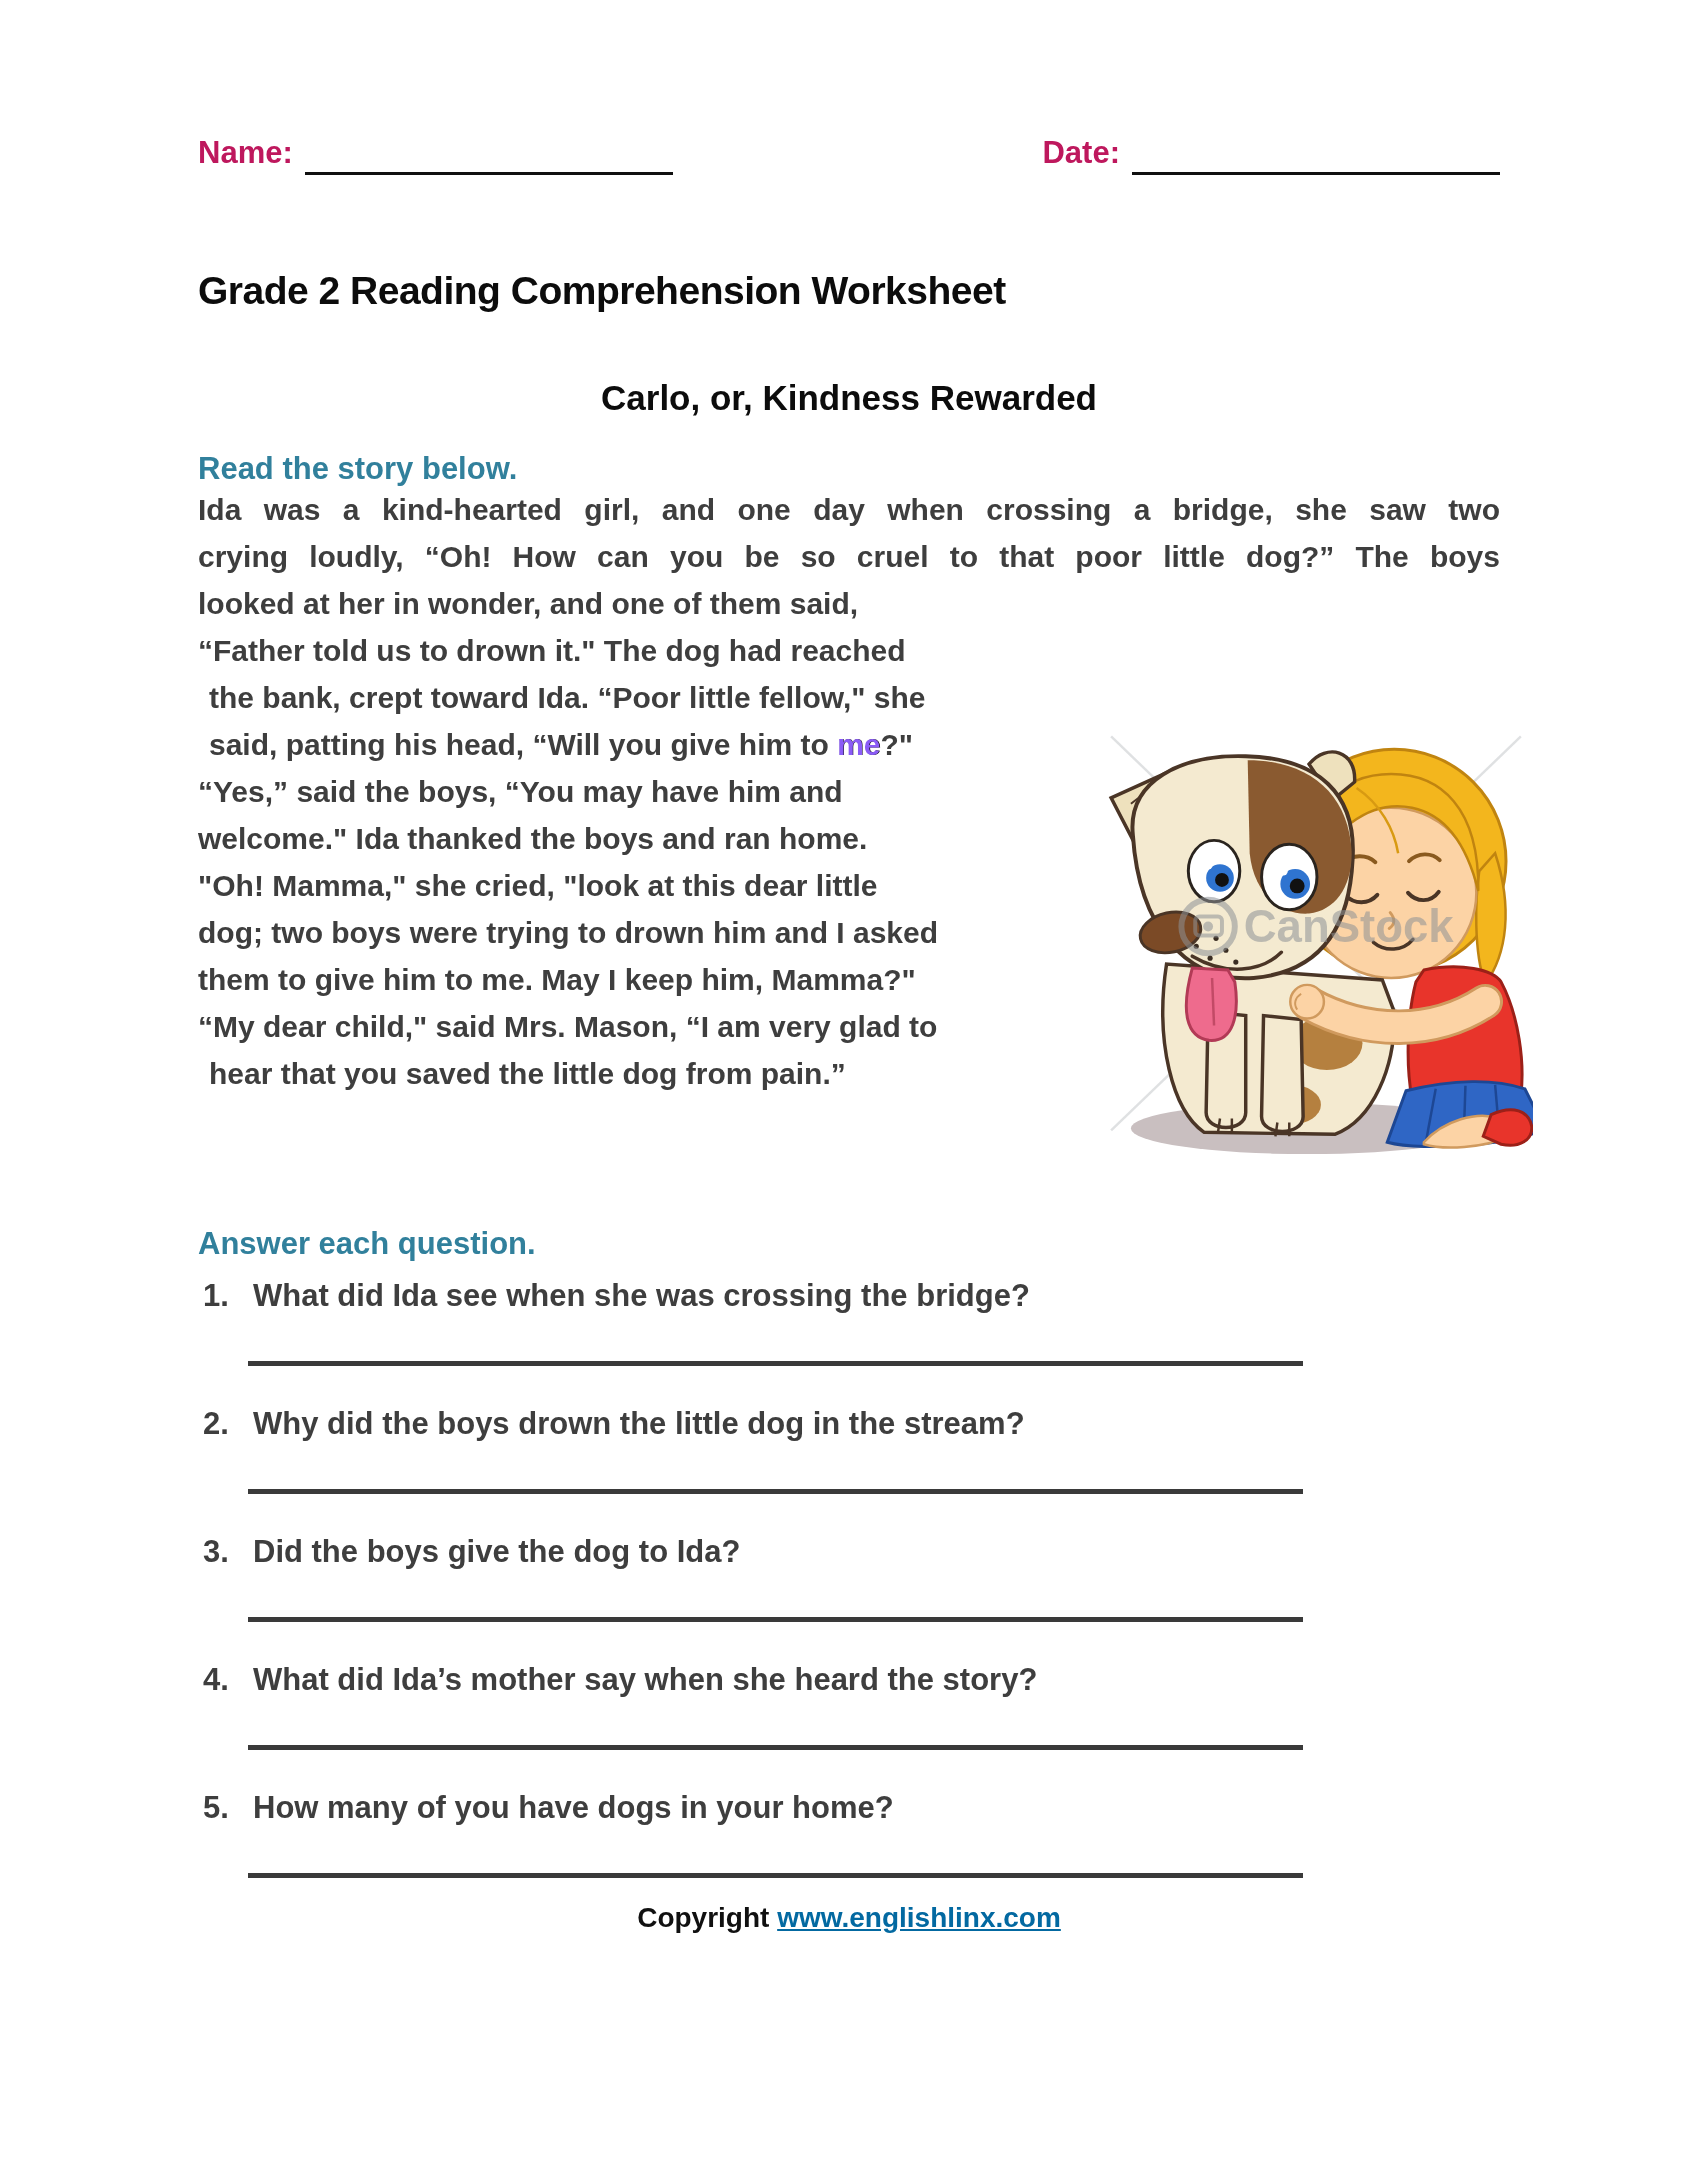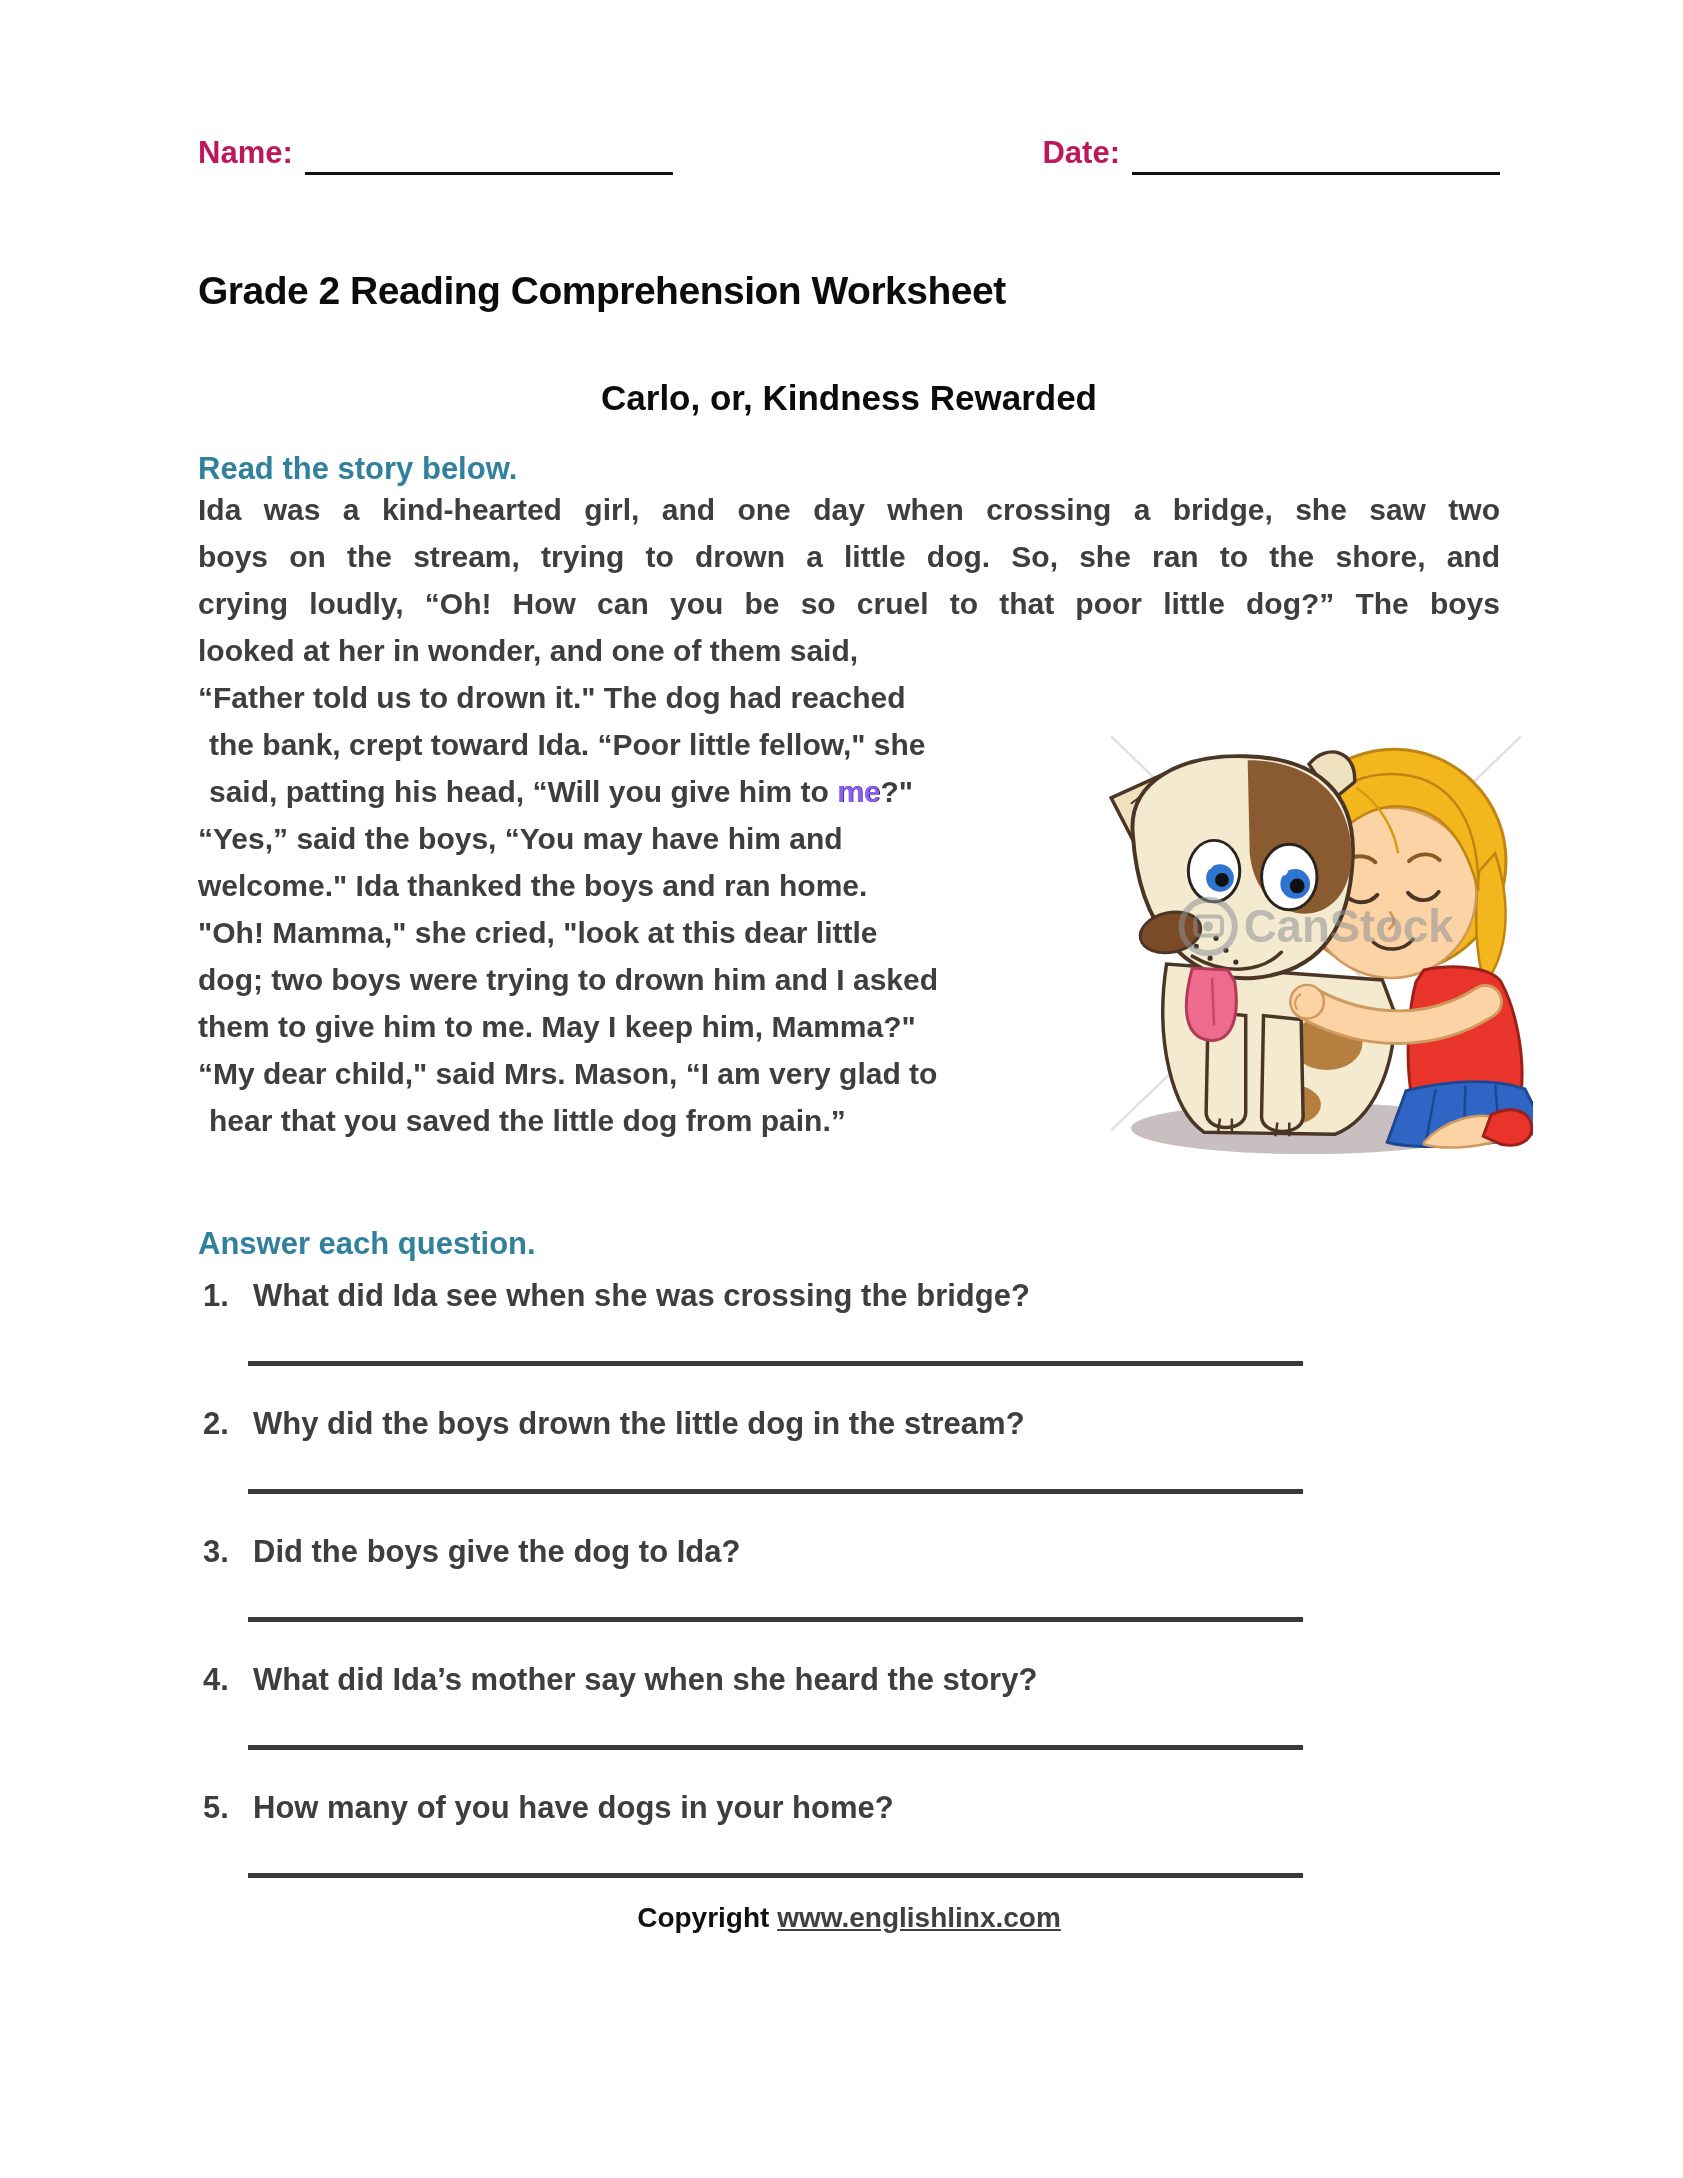--- a/index.html
+++ b/index.html
@@ -37,21 +37,21 @@
   
   .qa{top:1226px;left:198px;width:1302px;color:#3e3e3e;}
   .qa h2{margin:0;}
   .q{display:flex;font-size:31px;font-weight:bold;line-height:47px;margin:34px 0 0 5px;}
   .q.first{margin-top:10px;}
   .qnum{width:50px;flex:none;}
   .aline{margin:42px 0 0 50px;width:1055px;height:0;border-bottom:5px solid #3a3a3a;}
 
   
   .copyright{margin-top:24px;text-align:center;font-size:28px;font-weight:bold;color:#101010;}
-  .copyright a{color:#404040;}
+  .copyright a{color:#0369a1;}
 </style>
 </head>
 <body>
 
 <div class="abs top-row">
   <div class="field">
     <span class="lbl">Name:</span>
     <span class="blank name"></span>
   </div>
   <div class="field">
@@ -59,21 +59,20 @@
     <span class="blank date"></span>
   </div>
 </div>
 
 <div class="abs title">Grade 2 Reading Comprehension Worksheet</div>
 <div class="abs subtitle">Carlo, or, Kindness Rewarded</div>
 <div class="abs teal-head read-head">Read the story below.</div>
 
 <div class="abs story">
   <div class="ln jline">Ida was a kind-hearted girl, and one day when crossing a bridge, she saw two</div>
-  <div class="ln jline">boys on the stream, trying to drown a little dog. So, she ran to the shore, and</div>
   <div class="ln jline">crying loudly, “Oh! How can you be so cruel to that poor little dog?” The boys</div>
   <div class="ln">looked at her in wonder, and one of them said,</div>
   <div class="ln">“Father told us to drown it." The dog had reached</div>
   <div class="ln ind">the bank, crept toward Ida. “Poor little fellow," she</div>
   <div class="ln ind"><span>said, patting his head, “Will you give him to </span><span class="xb">me</span><span>?"</span></div>
   <div class="ln">“Yes,” said the boys, “You may have him and</div>
   <div class="ln">welcome." Ida thanked the boys and ran home.</div>
   <div class="ln">"Oh! Mamma," she cried, "look at this dear little</div>
   <div class="ln">dog; two boys were trying to drown him and I asked</div>
   <div class="ln">them to give him to me. May I keep him, Mamma?"</div>

